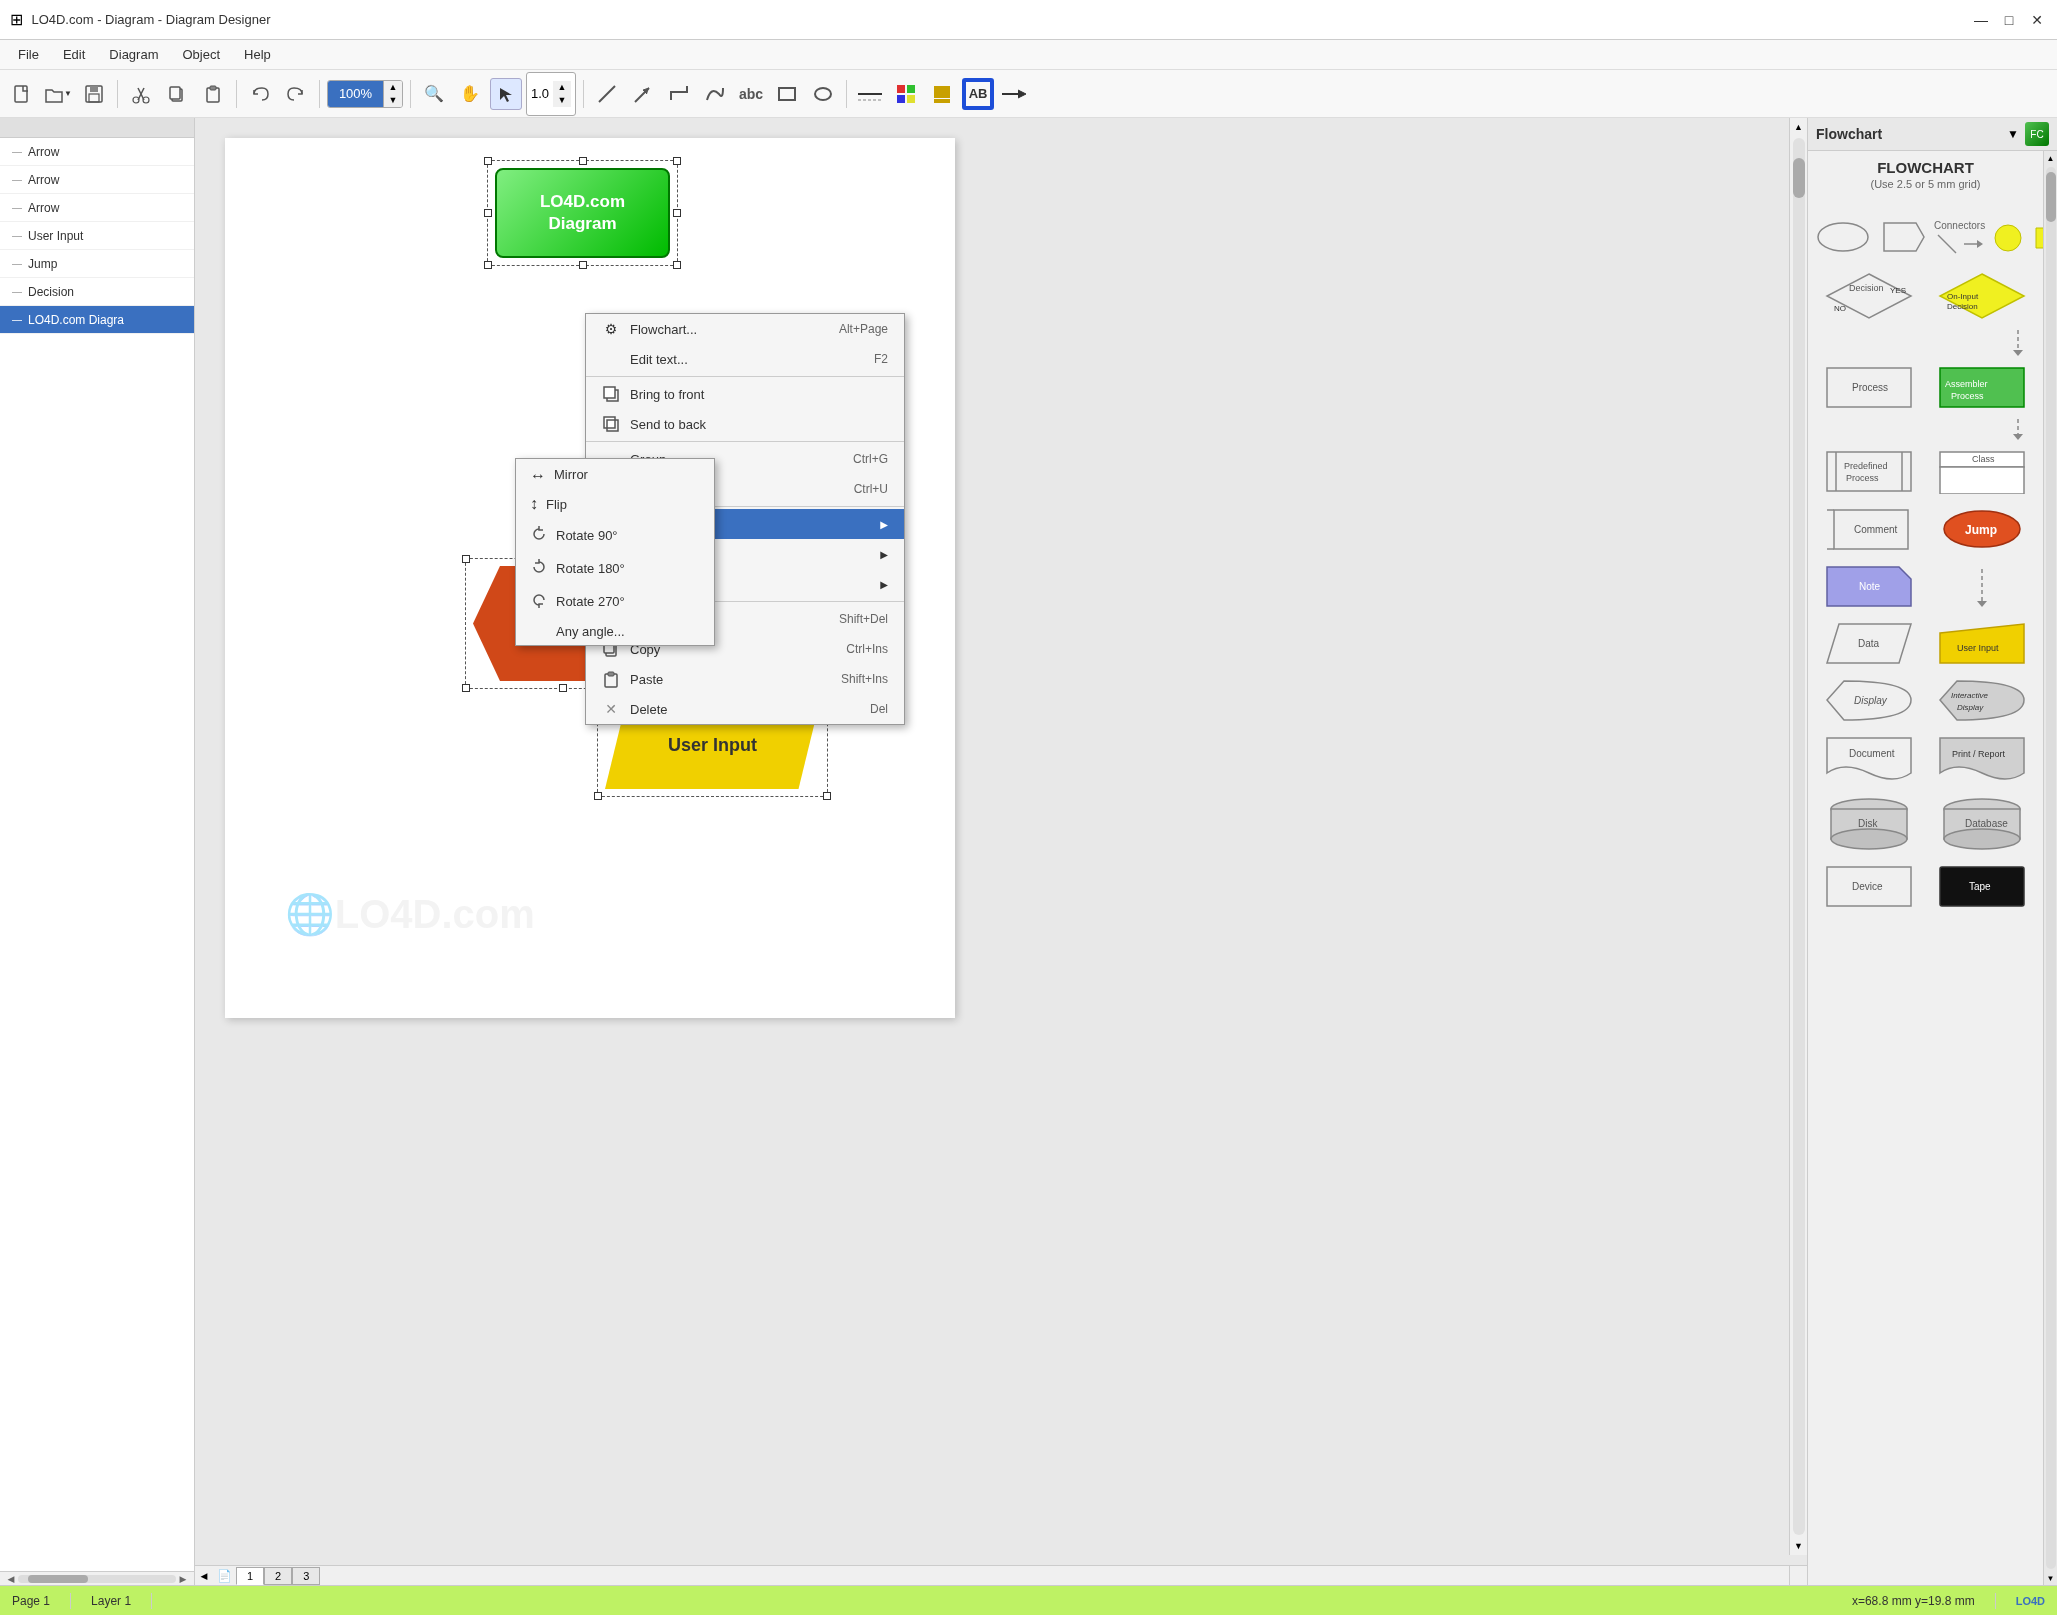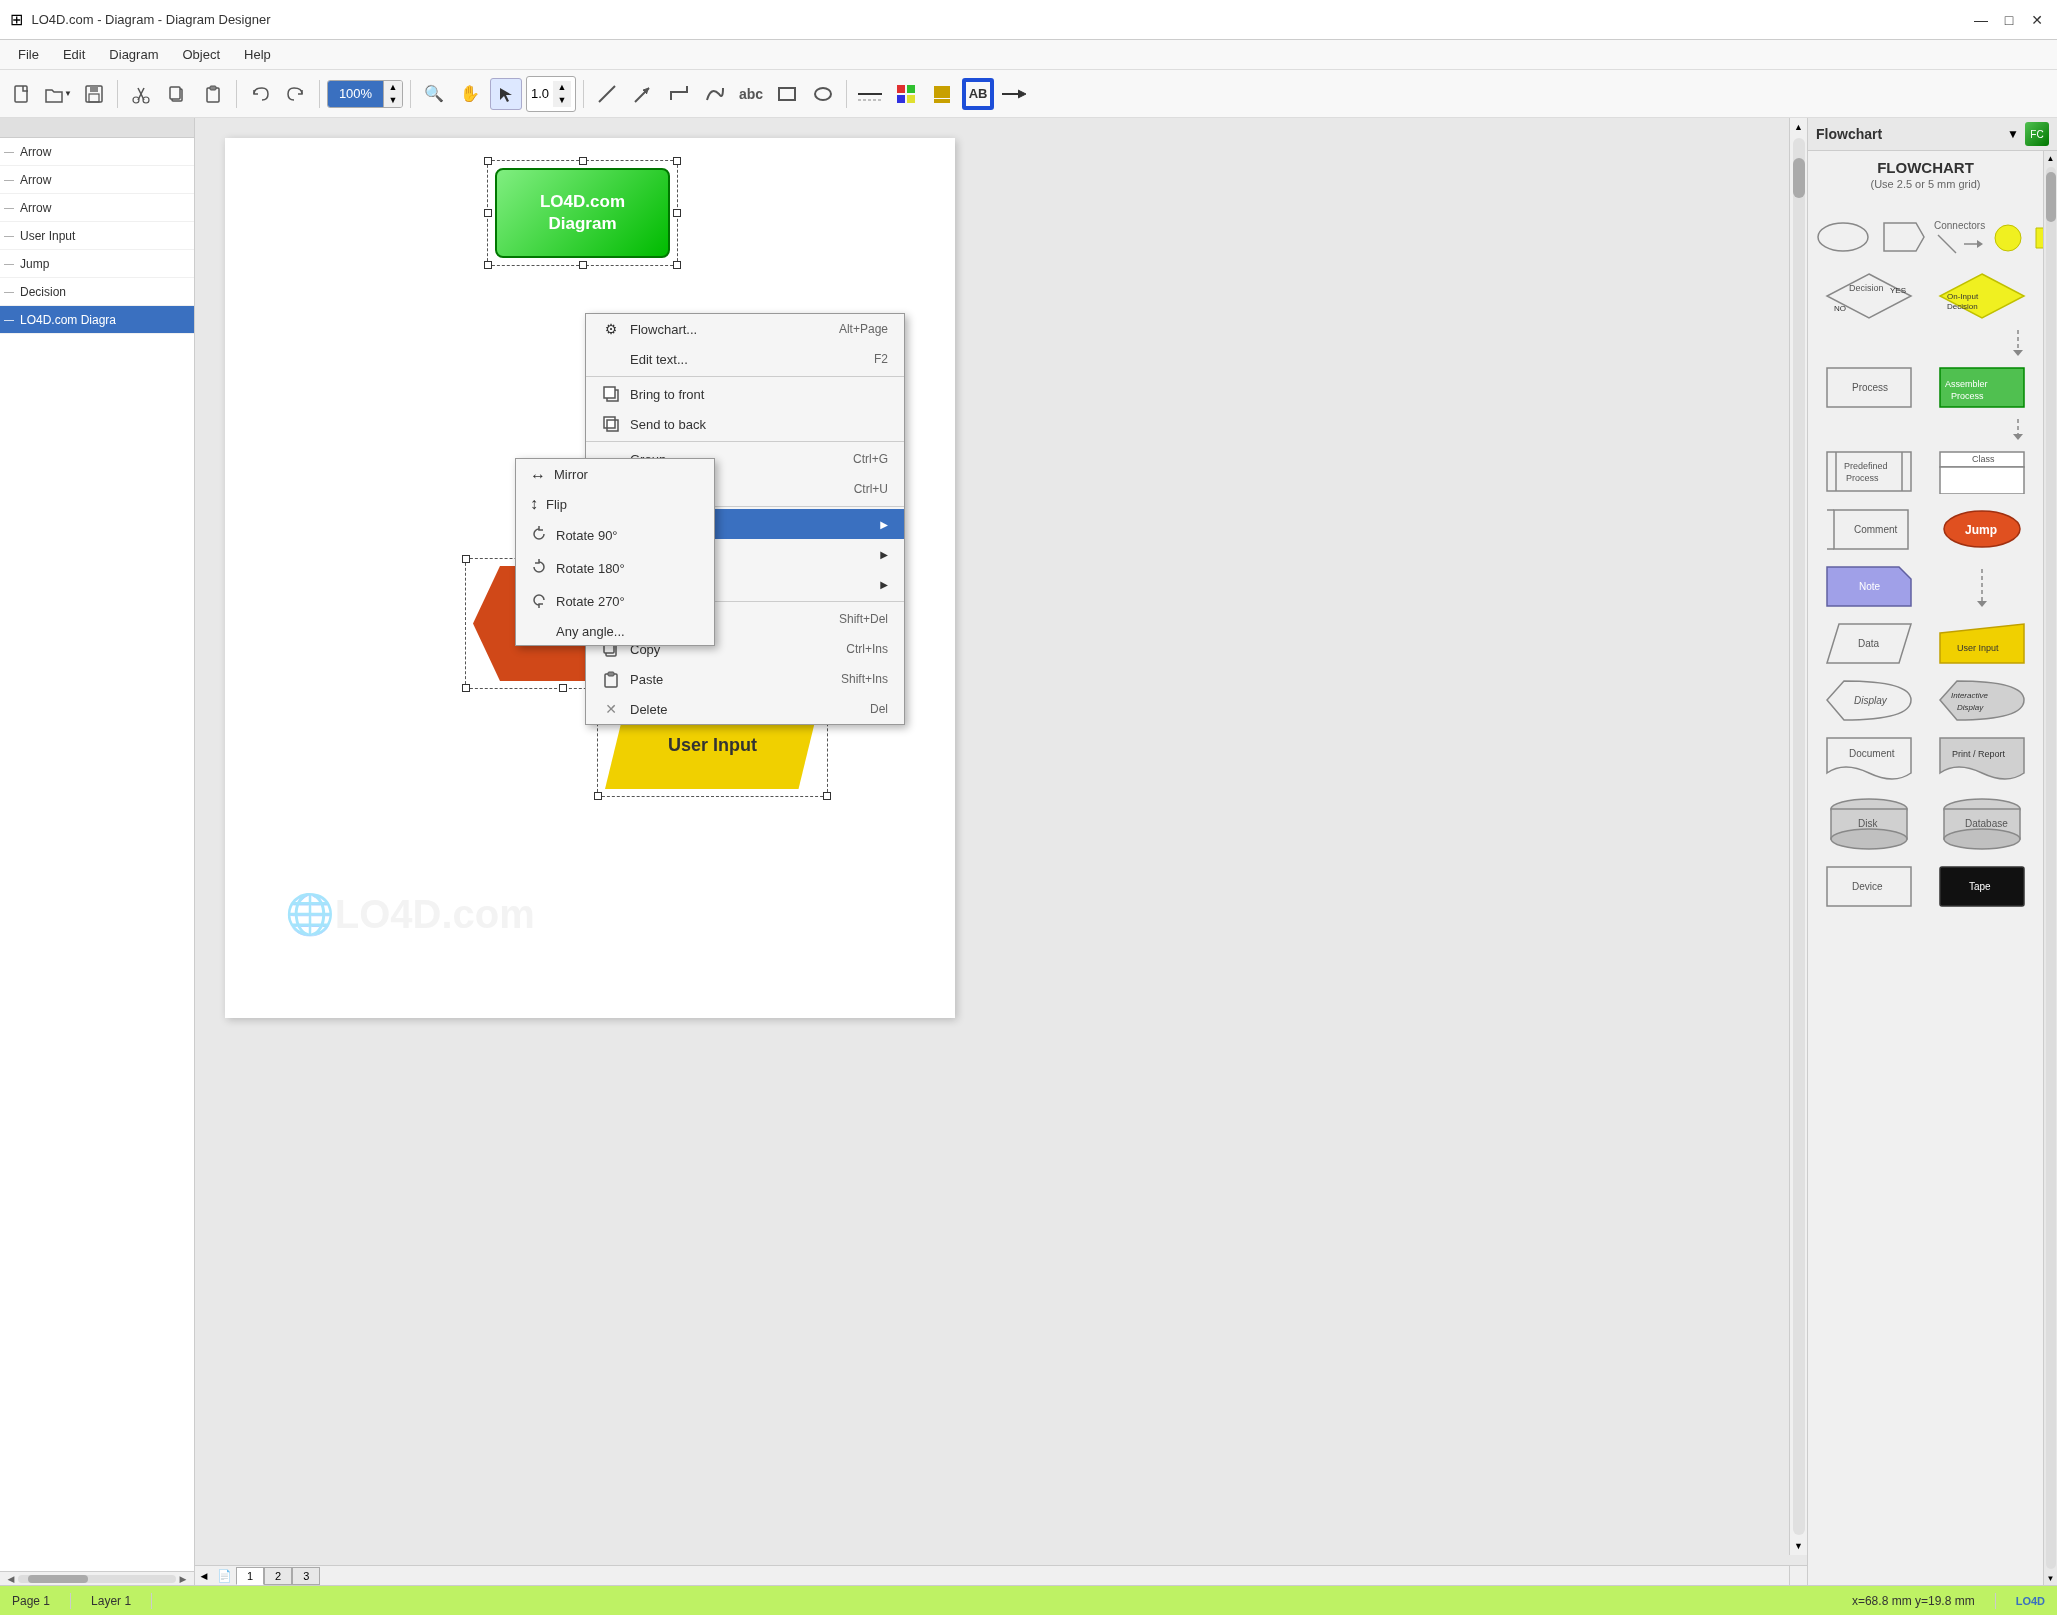--- a/index.html
+++ b/index.html
@@ -92,21 +92,21 @@
       overflow: hidden;
     }
     .left-panel-header {
       height: 20px;
       background: #e0e0e0;
       border-bottom: 1px solid #ccc;
     }
     .left-panel-items { flex: 1; overflow-y: auto; }
     .left-panel-item {
       display: flex; align-items: center;
-      padding: 4px 8px 4px 4px;
+      padding: 4px 8px 4px 12px;
       font-size: 12px;
       cursor: pointer;
       color: #333;
       border-bottom: 1px solid #f0f0f0;
       height: 28px;
     }
     .left-panel-item.selected { background: #3a70c0; color: #fff; }
     .left-panel-item::before {
       content: '—';
       margin-right: 6px;
@@ -376,21 +376,21 @@
   <div class="toolbar-sep"></div>
 
   <div class="toolbar-btn" title="Search">🔍</div>
   <div class="toolbar-btn" title="Pan">✋</div>
   <div class="toolbar-btn" title="Select" style="background:#dde8ff;border-color:#aac;">
     <svg width="18" height="18" viewBox="0 0 18 18">
         <polygon points="3,3 3,15 7,11 10,17 12,16 9,10 15,10" fill="#333"></polygon>
       </svg>
   </div>
 
-  <div style="display:flex;align-items:center;border:1px solid #aaa;border-radius:3px;background:#fff;height:36px;padding:0 4px;">
+  <div style="display:flex;align-items:center;border:1px solid #aaa;border-radius:3px;background:#fff;height:44px;padding:0 4px;">
     <span style="font-size:13px;">1.0</span>
     <div style="display:flex;flex-direction:column;margin-left:4px;">
       <div class="zoom-arrow">▲</div>
       <div class="zoom-arrow">▼</div>
     </div>
   </div>
   <div class="toolbar-sep"></div>
 
   <div class="toolbar-btn">
     <svg width="20" height="20">

